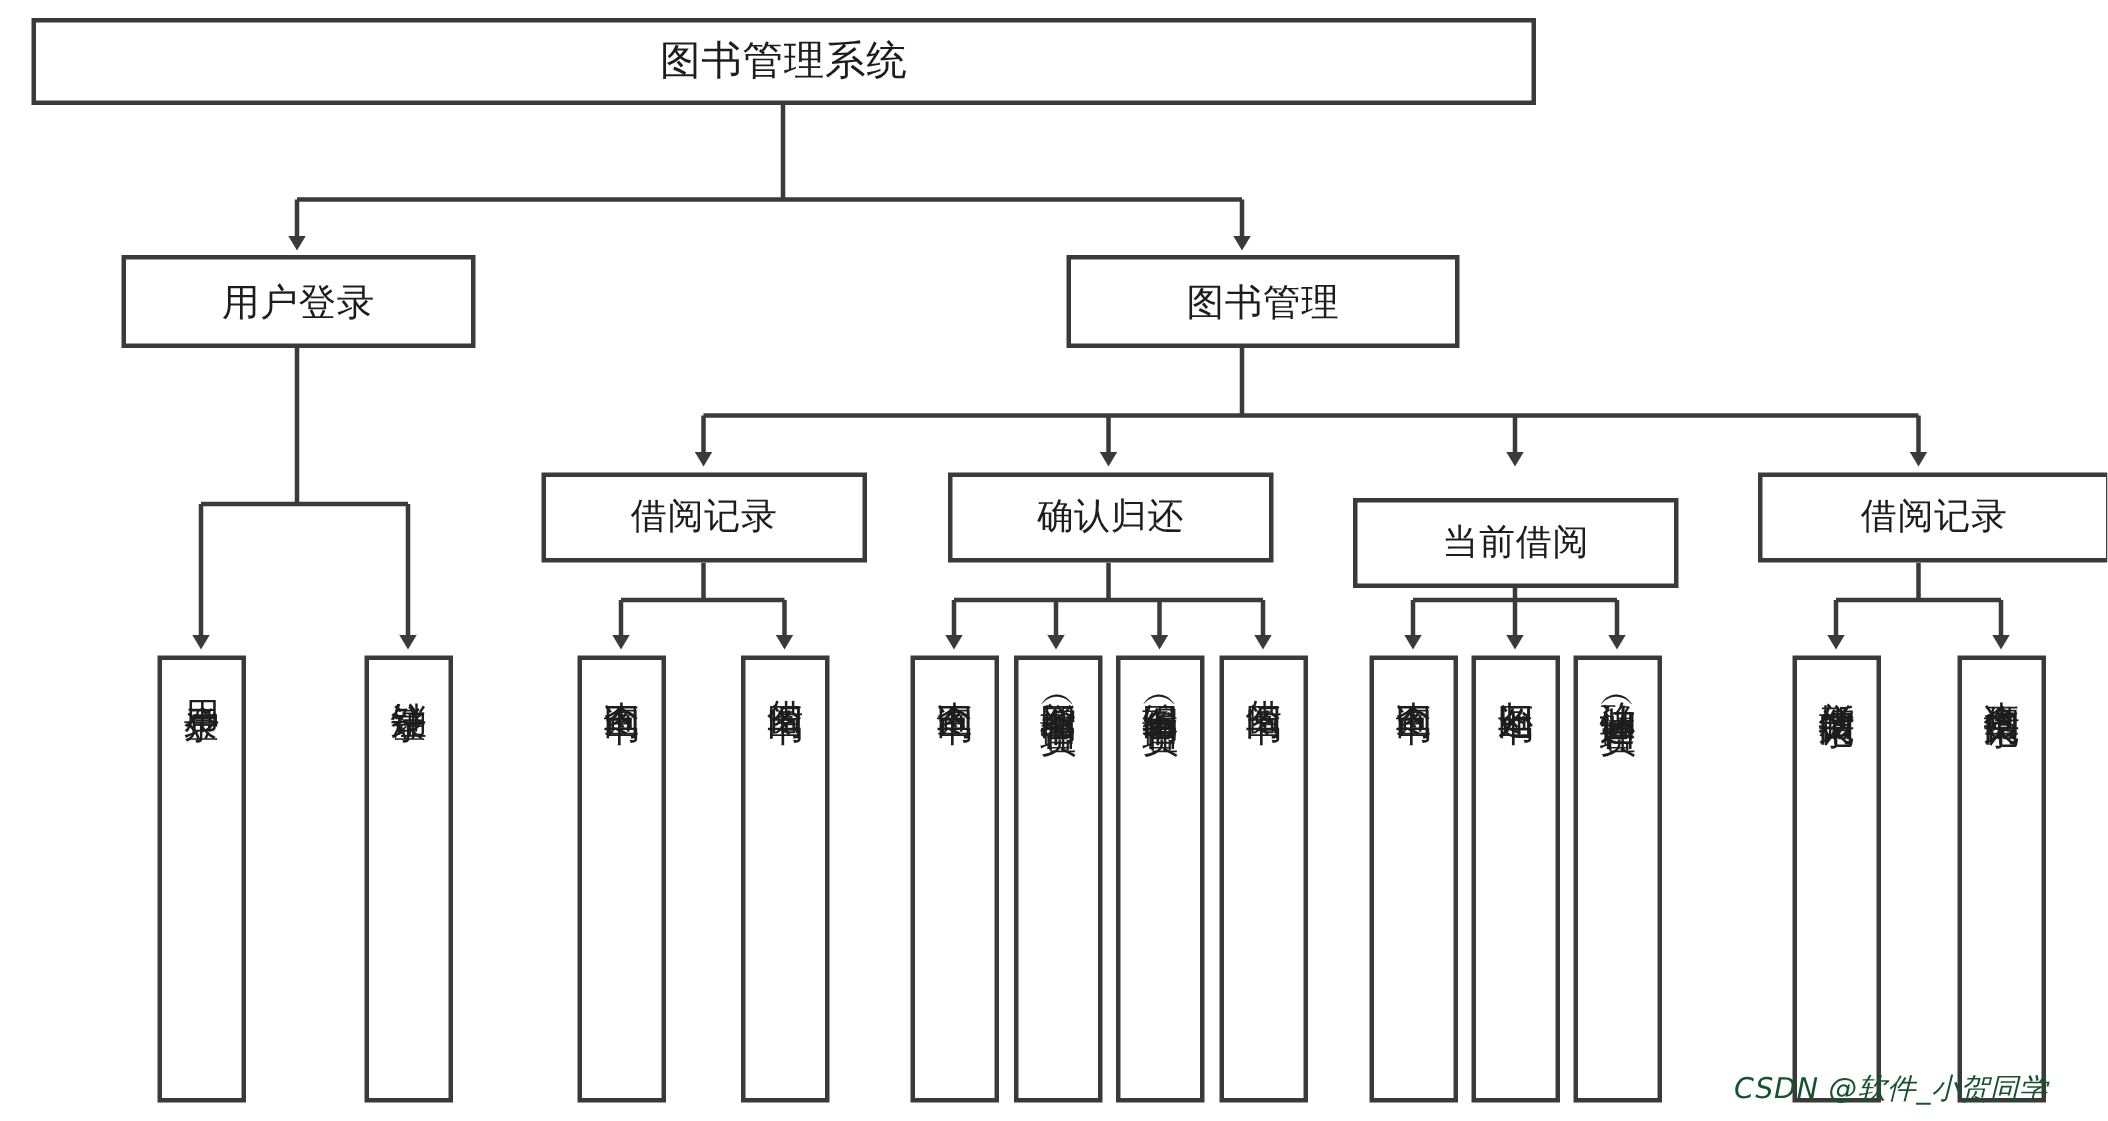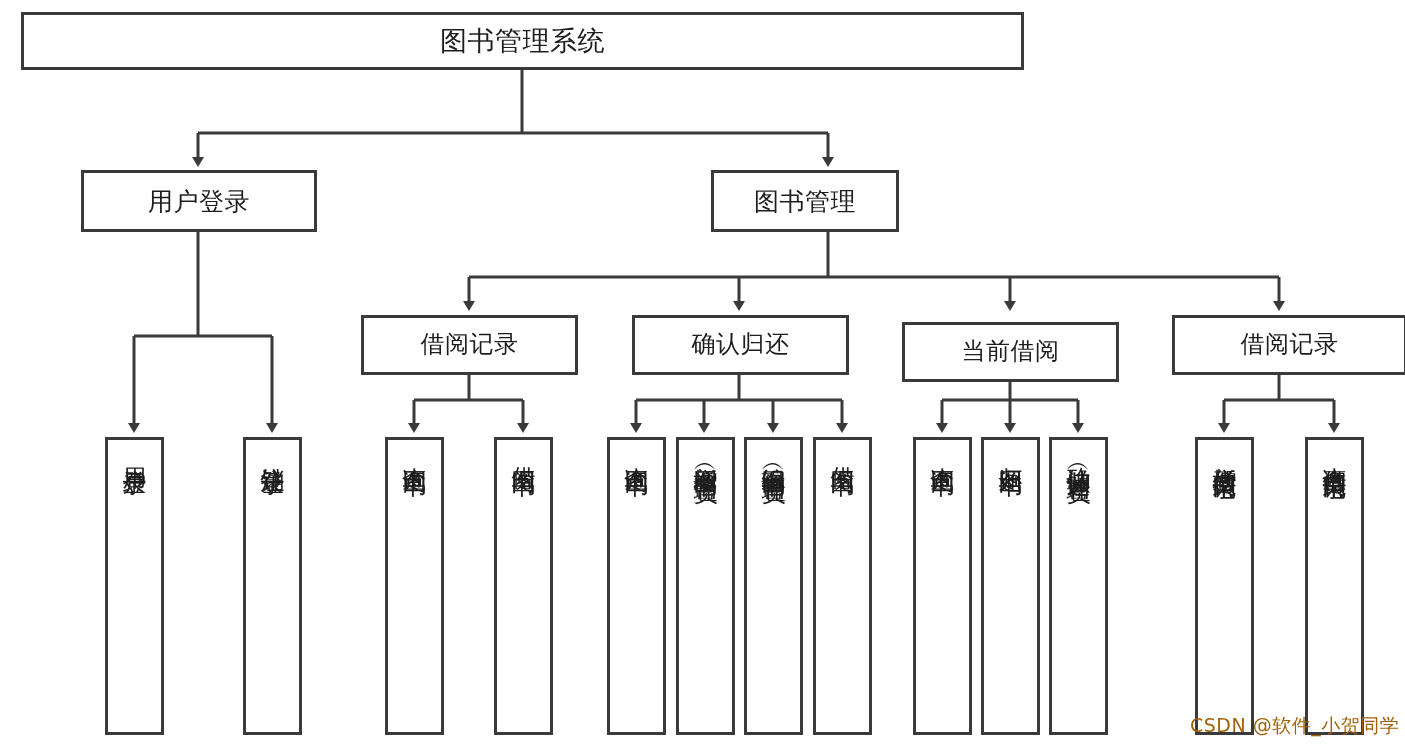--- a/index.html
+++ b/index.html
@@ -62,27 +62,28 @@
     text-orientation: upright;
     font-size: 24px;
     line-height: 1.0;
     letter-spacing: 2px;
     white-space: normal;
     text-align: left;
     height: auto;
   }
   .watermark {
     position: absolute;
-    left: 1190px;
+    left: 1156px;
     top: 713px;
     font-size: 19px;
-    color: #a16207;
+    color: #14532d;
     letter-spacing: 0.5px;
     white-space: nowrap;
     z-index: 5;
+    font-style: italic;
   }
 </style>
 </head>
 <body>
 
 <div id="canvas">
 
   <svg id="wires" viewBox="0 0 1405 747" xmlns="http://www.w3.org/2000/svg">
     <defs>
       <marker id="arrow" markerWidth="10" markerHeight="12" refX="1" refY="6" orient="auto" markerUnits="userSpaceOnUse">
@@ -135,31 +136,31 @@
     </g>
   </svg>
 
   <div class="node root" style="left:21px; top:12px; width:1003px; height:58px;">
     <span class="node-label">图书管理系统</span>
   </div>
 
   <div class="node level2" style="left:81px; top:170px; width:236px; height:62px;">
     <span class="node-label">用户登录</span>
   </div>
-  <div class="node level2" style="left:711px; top:170px; width:188px; height:62px;">
+  <div class="node level2" style="left:711px; top:170px; width:262px; height:62px;">
     <span class="node-label">图书管理</span>
   </div>
 
   <div class="node level3" style="left:361px; top:315px; width:217px; height:60px;">
     <span class="node-label">借阅记录</span>
   </div>
   <div class="node level3" style="left:632px; top:315px; width:217px; height:60px;">
     <span class="node-label">确认归还</span>
   </div>
-  <div class="node level3" style="left:902px; top:322px; width:217px; height:60px;">
+  <div class="node level3" style="left:902px; top:332px; width:217px; height:60px;">
     <span class="node-label">当前借阅</span>
   </div>
   <div class="node level3" style="left:1172px; top:315px; width:235px; height:60px;">
     <span class="node-label">借阅记录</span>
   </div>
 
   <div class="node leaf" style="left:105px; top:437px; width:59px; height:298px;">
     <span class="node-label">用户登录</span>
   </div>
   <div class="node leaf" style="left:243px; top:437px; width:59px; height:298px;">

